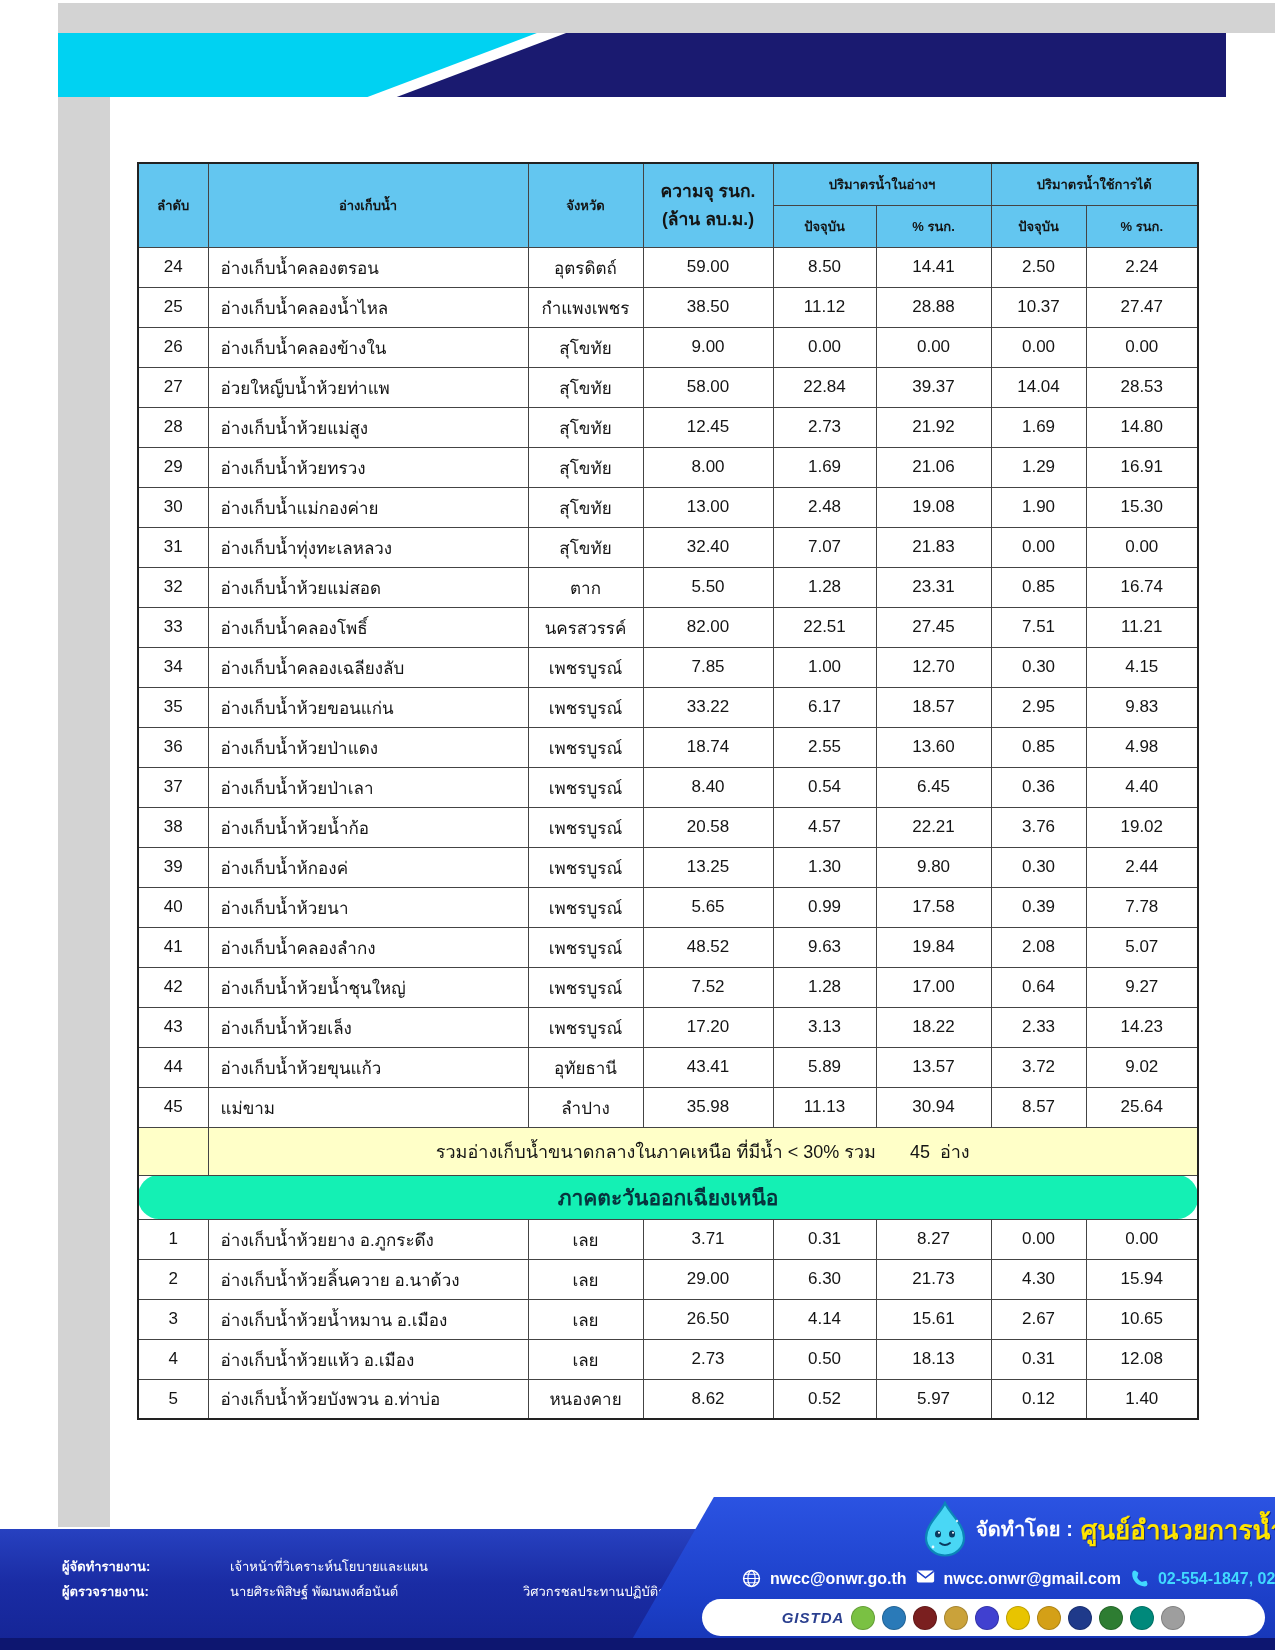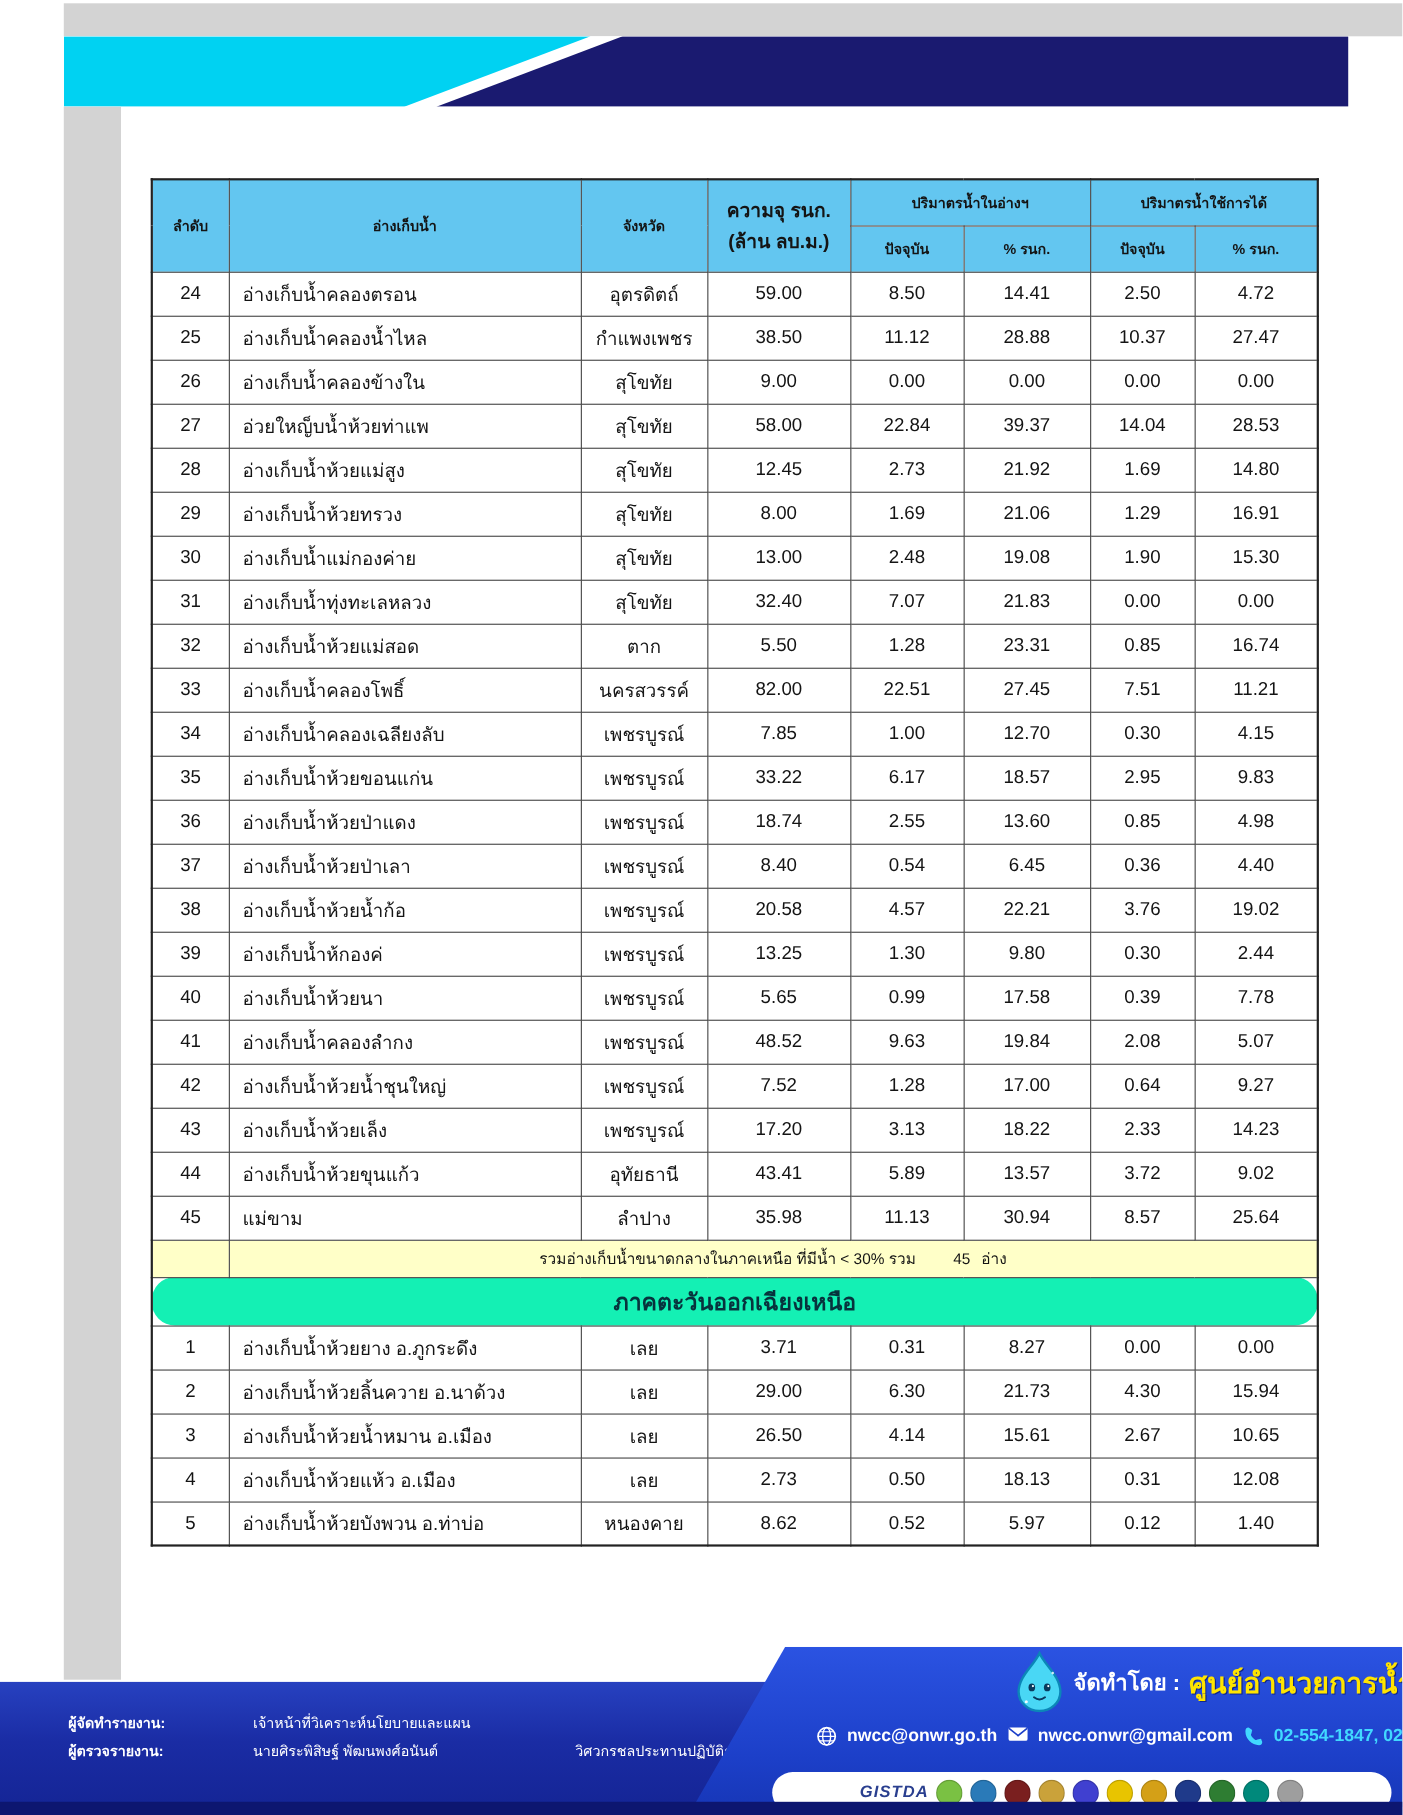--- a/index.html
+++ b/index.html
@@ -25,21 +25,21 @@
 
   
   .doc-table{position:absolute;left:137px;top:162px;width:1060px;}
   table{border-collapse:collapse;width:100%;table-layout:fixed;border:2px solid #222;}
   th,td{border:1px solid var(--border-dark);padding:0 2px;color:#141414;overflow:hidden;}
   thead th{background:var(--header-blue);font-weight:bold;font-size:13px;height:42px;text-align:center;}
   tbody td{font-size:17px;text-align:center;height:40px;}
   td.c1{text-align:left;padding-left:12px;}
   .cap2{font-size:17.5px;line-height:1.2;}
   .cap2 div{margin:7px 0;}
-  tr.summary td{background:var(--summary-yellow);font-size:14px;height:34px;}
+  tr.summary td{background:var(--summary-yellow);font-size:18px;height:48px;}
   tr.summary .sum-gap{display:inline-block;width:34px;}
   tr.summary .sum-unit-gap{display:inline-block;width:10px;}
   tr.section td{background:var(--section-green);font-size:21px;font-weight:bold;color:#07333d;height:44px;text-align:center;border-radius:21px;}
 
   
   .footer-left{position:absolute;left:0;top:1529px;width:1275px;height:121px;
     background:linear-gradient(180deg,#2741c0 0%,#1a2ca4 45%,#142494 100%);}
   .fl-content{position:absolute;left:62px;top:26px;color:#fff;font-size:13px;line-height:1.9;}
   .fl-row{display:grid;grid-template-columns:160px 285px auto;column-gap:8px;white-space:nowrap;}
   .fl-label{font-weight:bold;}
@@ -48,21 +48,21 @@
   .footer-right{position:absolute;left:630px;top:1497px;width:645px;height:146px;
     background:linear-gradient(180deg,#2b53e2 0%,#1c3fc8 70%,#1737b8 100%);
     clip-path:polygon(13% 0,100% 0,100% 100%,0 100%);}
   .fr-title{position:absolute;left:292px;top:4px;display:flex;align-items:center;gap:8px;white-space:nowrap;}
   .fr-made-by{color:#fff;font-weight:bold;font-size:20px;}
   .fr-org{color:var(--title-yellow);font-weight:bold;font-size:26px;text-shadow:1px 1px 0 #10258a;}
   .fr-contact{position:absolute;left:112px;top:72px;display:flex;align-items:center;gap:9px;
     color:#fff;font-weight:bold;font-size:16px;white-space:nowrap;}
   .fr-contact .ph{color:var(--phone-cyan);}
   .ct-icon{display:inline-flex;width:19px;height:19px;vertical-align:middle;}
-  .fr-logos{position:absolute;left:72px;right:10px;top:114px;height:37px;background:#fff;
+  .fr-logos{position:absolute;left:72px;right:10px;top:102px;height:37px;background:#fff;
     border-radius:19px;display:flex;align-items:center;justify-content:center;gap:7px;}
   .gistda{font-style:italic;font-weight:bold;font-size:15px;color:#2a3f8f;letter-spacing:1px;}
   .logo-dot{width:24px;height:24px;border-radius:50%;display:inline-block;border:1px solid rgba(0,0,0,.18);}
 </style>
 </head>
 <body>
 
 <div class="top-gray"></div>
 <div class="banner">
   <div class="banner-cyan"></div>
@@ -103,21 +103,21 @@
     </thead>
     <tbody id="tb-north">
         <tr>
           <td class="c0">24</td>
           <td class="c1">อ่างเก็บน้ำคลองตรอน</td>
           <td class="c2">อุตรดิตถ์</td>
           <td class="c3">59.00</td>
           <td class="c4">8.50</td>
           <td class="c5">14.41</td>
           <td class="c6">2.50</td>
-          <td class="c7">4.72</td>
+          <td class="c7">2.24</td>
         </tr>
         <tr>
           <td class="c0">25</td>
           <td class="c1">อ่างเก็บน้ำคลองน้ำไหล</td>
           <td class="c2">กำแพงเพชร</td>
           <td class="c3">38.50</td>
           <td class="c4">11.12</td>
           <td class="c5">28.88</td>
           <td class="c6">10.37</td>
           <td class="c7">27.47</td>

